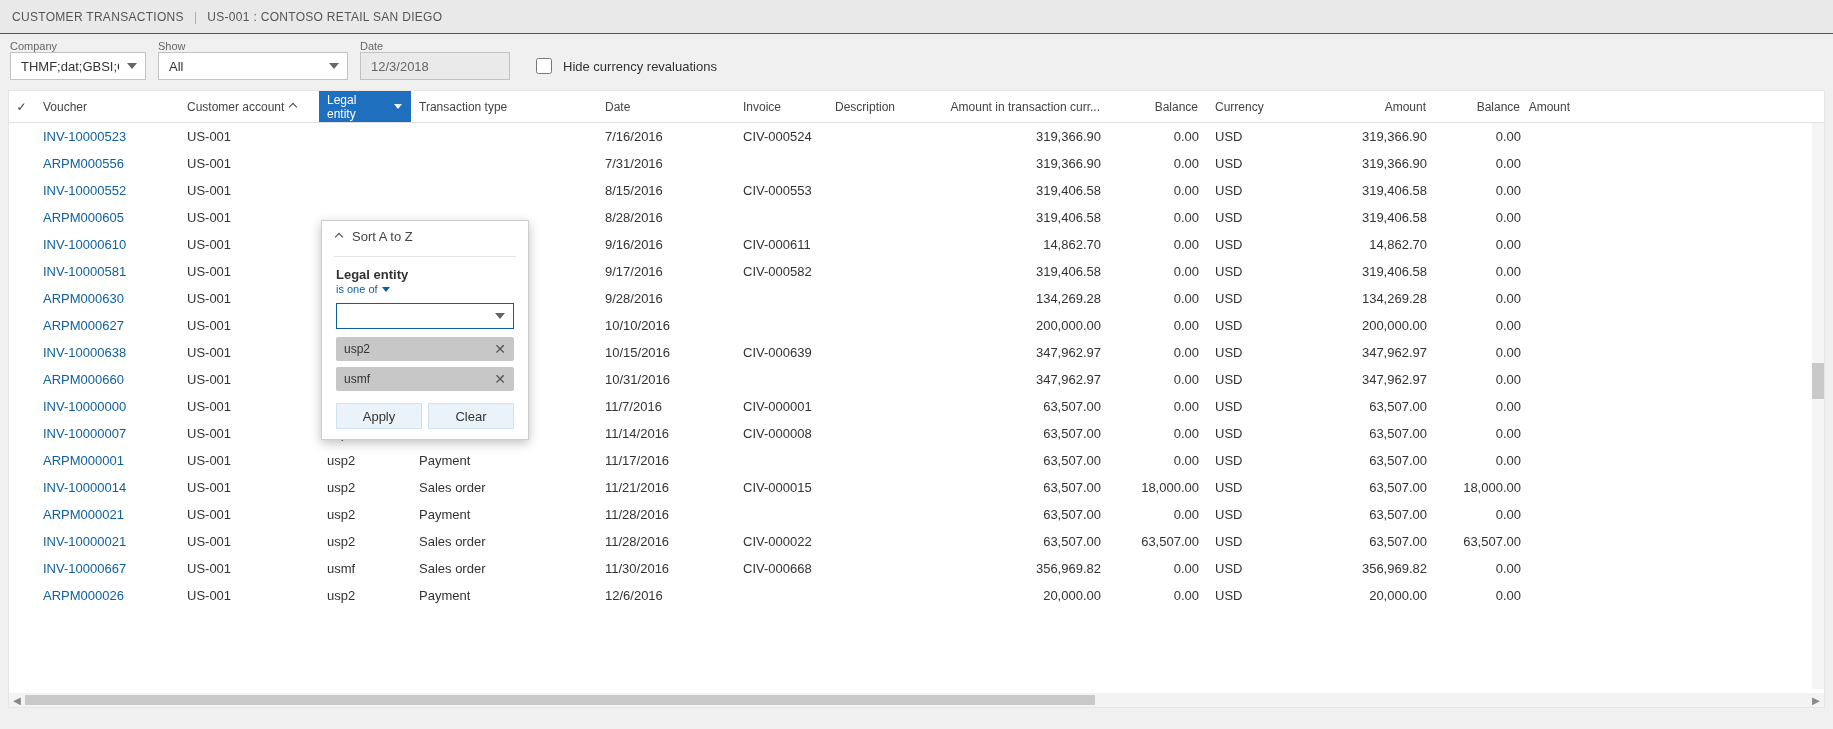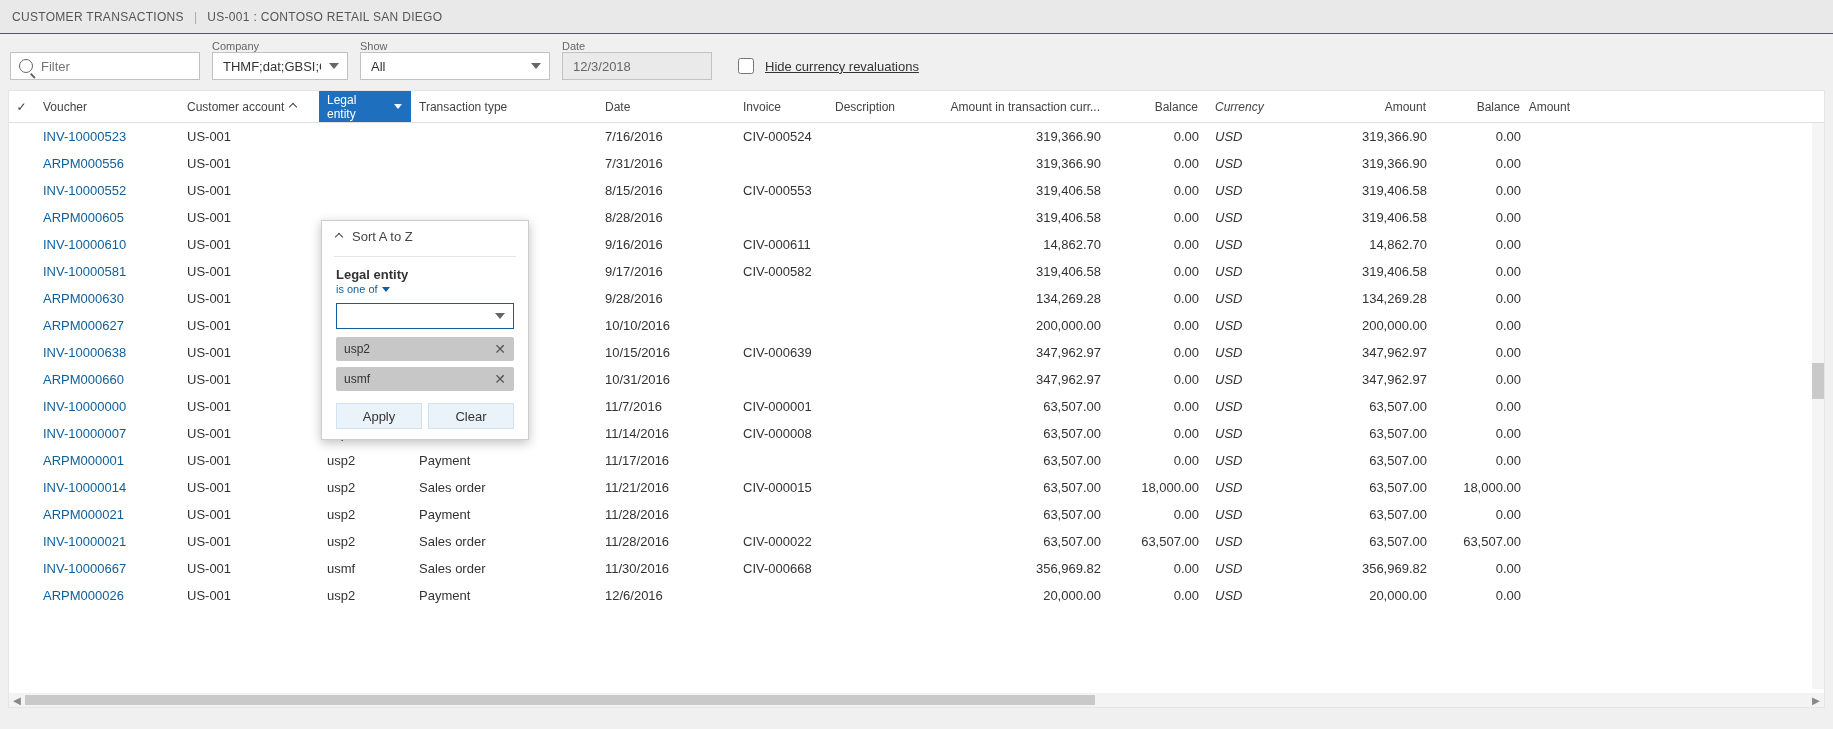--- a/index.html
+++ b/index.html
@@ -15,21 +15,21 @@
   .filter-box { position:relative; display:flex; align-items:center; gap:6px; height:28px; border:1px solid #c2c2c0; background:#fff; padding:0 8px;}
   .filter-box.search { width:190px;}
   .filter-box.company { width:136px;}
   .filter-box.show   { width:190px;}
   .filter-box.date   { width:150px; background:#eaeaea;}
   .filter-box input.txt { border:none; outline:none; font-size:13px; width:100%; background:transparent; color:#333;}
   .filter-box.date input.txt { color:#666;}
   .search-icon { width:14px;height:14px;border:1.5px solid #666;border-radius:50%; position:relative; flex:0 0 auto;}
   .search-icon::after { content:""; position:absolute; right:-4px; bottom:-4px; width:6px;height:1.5px; background:#666; transform:rotate(45deg);}
   .chev-down { width:0;height:0;border-left:5px solid transparent;border-right:5px solid transparent;border-top:6px solid #666; flex:0 0 auto;}
-  .chk-wrap { display:flex; align-items:center; gap:8px; height:28px; margin-left:10px;text-decoration:underline;}
+  .chk-wrap { display:flex; align-items:center; gap:8px; height:28px; margin-left:10px;}
   .chk-wrap input { width:16px;height:16px; accent-color:#555;}
   .chk-wrap span { color:#333;}
   
   .grid-area { position:relative; margin:0 8px 8px 8px; background:#fff; height:618px; border:1px solid #e5e5e5;}
   .grid-head { display:flex; height:32px; background:#fff; border-bottom:1px solid #e0e0e0; position:sticky; top:0;}
   .gh { display:flex; align-items:center; font-size:12px; color:#444; padding:0 8px; border-right:1px solid transparent;}
   .gh.right { justify-content:flex-end;}
   .gh.sel { width:26px; justify-content:center; color:#444;}
   .gh.act { background:#1f6fbf; color:#fff;}
   .gh .chev { width:0;height:0;border-left:4px solid transparent;border-right:4px solid transparent;border-top:5px solid currentColor; margin-left:6px;}
@@ -44,21 +44,21 @@
   
   .c-voucher    { width:144px;}
   .c-cust       { width:140px;}
   .c-legal      { width:92px;}
   .c-txtype     { width:186px;}
   .c-date       { width:138px;}
   .c-invoice    { width:92px;}
   .c-desc       { width:104px;}
   .c-amtxc      { width:178px;}
   .c-bal1       { width:98px;}
-  .c-curr       { width:60px;font-style:italic;}
+  .c-curr       { width:60px;}
   .c-amount     { width:168px;}
   .c-bal2       { width:94px;}
   .c-amount3    { width:50px;}
   
   .popup { position:absolute; left:312px; top:129px; width:208px; background:#fff; box-shadow:0 3px 10px rgba(0,0,0,.25); border:1px solid #ccc; z-index:10; padding-bottom:10px;}
   .popup .sort-item { display:flex; align-items:center; gap:10px; padding:8px 14px; font-size:13px; color:#444; cursor:pointer;}
   .arrow-up   { width:6px;height:6px;border-left:1.5px solid #444;border-top:1.5px solid #444; transform:rotate(45deg);}
   .arrow-down { width:6px;height:6px;border-left:1.5px solid #444;border-top:1.5px solid #444; transform:rotate(-135deg);}
   .popup hr { border:none; border-top:1px solid #e5e5e5; margin:4px 12px 10px 12px;}
   .popup .sec-title { font-size:13px; font-weight:600; color:#333; padding:0 14px;}
@@ -84,27 +84,20 @@
 <div class="page">
 
 <div class="breadcrumb">
   <span>CUSTOMER TRANSACTIONS</span>
   <span class="sep">|</span>
   <span>US-001 : CONTOSO RETAIL SAN DIEGO</span>
 </div>
 
 <div class="filter-row">
   <div class="filter-group">
-    <span class="filter-label" style="visibility:hidden">.</span>
-    <div class="filter-box search">
-      <span class="search-icon"></span>
-      <input class="txt" type="text" placeholder="Filter" style="">
-    </div>
-  </div>
-  <div class="filter-group">
     <span class="filter-label">Company</span>
     <div class="filter-box company">
       <input class="txt" readonly="" value="THMF;dat;GBSI;GLC..." style="">
       <span class="chev-down"></span>
     </div>
   </div>
   <div class="filter-group">
     <span class="filter-label">Show</span>
     <div class="filter-box show">
       <input class="txt" readonly="" value="All" style="">

